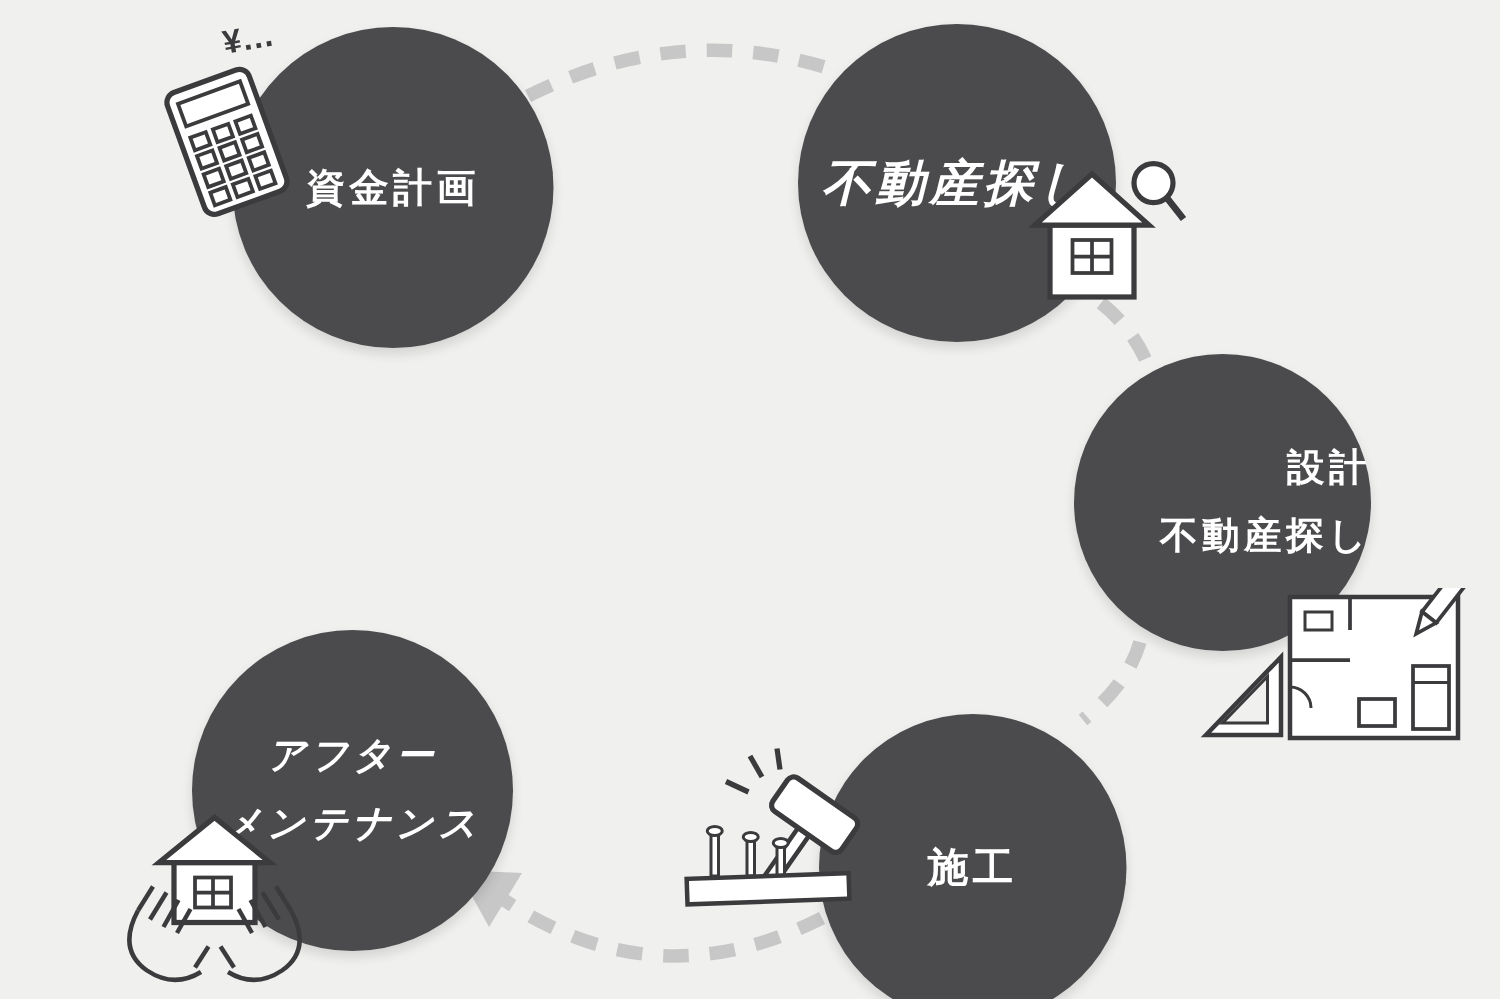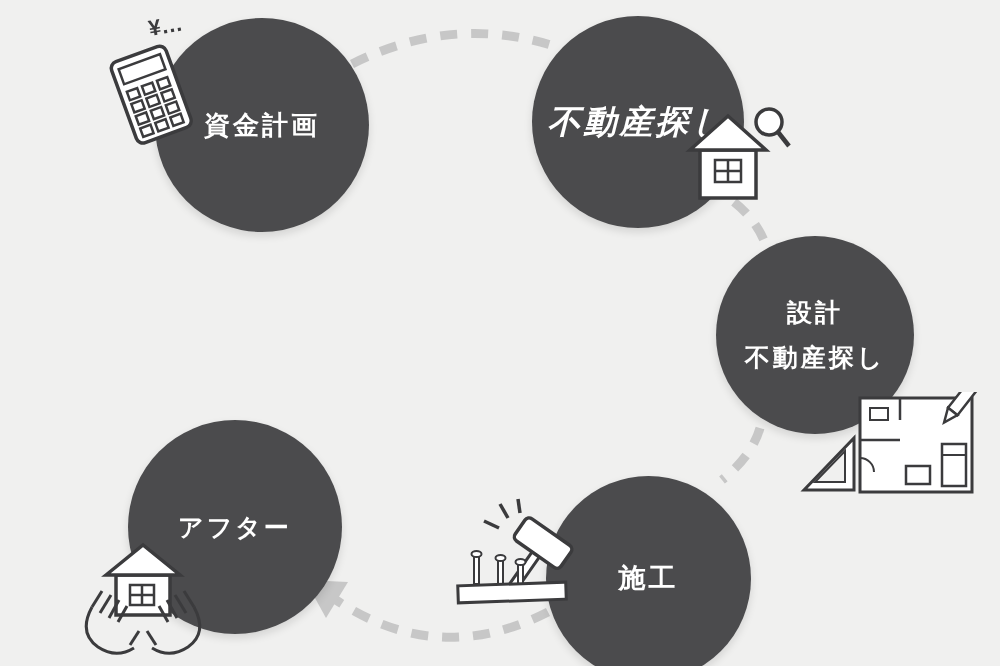--- a/index.html
+++ b/index.html
@@ -37,23 +37,23 @@
     z-index: 2;
     box-shadow: 0 4px 8px rgba(0,0,0,0.12);
   }
   .circle .line {
     display: block;
     line-height: 1.8;
     white-space: nowrap;
   }
   .c1 { left: 155px; top: 18px;  width: 214px; height: 214px; font-size: 26px; }
   .c2 { left: 532px; top: 16px;  width: 212px; height: 212px; font-size: 33px; font-style: italic; }
-  .c3 { left: 716px; top: 236px; width: 198px; height: 198px; font-size: 25px; }
+  .c3 { left: 716px; top: 236px; width: 198px; height: 198px; font-size: 25px; align-items: flex-end; }
   .c4 { left: 546px; top: 476px; width: 205px; height: 205px; font-size: 27px; }
-  .c5 { left: 128px; top: 420px; width: 214px; height: 214px; font-size: 25px; }
+  .c5 { left: 128px; top: 420px; width: 214px; height: 214px; font-size: 25px; font-style: italic; }
   .icon {
     position: absolute;
     z-index: 3;
   }
   .icon-calculator  { left: 92px;  top: 14px;  }
   .icon-house-search{ left: 672px; top: 96px;  }
   .icon-floorplan   { left: 798px; top: 392px; }
   .icon-mallet      { left: 450px; top: 496px; }
   .icon-hands-house { left: 78px;  top: 533px; }
   .sk {
@@ -97,20 +97,21 @@
     <span class="line">設計</span>
     <span class="line">不動産探し</span>
   </div>
 
   <div class="circle c4">
     <span class="line">施工</span>
   </div>
 
   <div class="circle c5">
     <span class="line">アフター</span>
+    <span class="line">メンテナンス</span>
   </div>
 
   <svg class="icon icon-calculator" width="118" height="132" viewBox="0 0 118 132">
     <text class="note" x="58" y="22" font-size="22" transform="rotate(-10 58 22)">¥…</text>
     <g transform="rotate(-20 58 80)">
       <rect class="sk" x="30" y="38" width="58" height="86" rx="7" stroke-width="3.5"></rect>
       <rect class="sk" x="37" y="46" width="44" height="16" stroke-width="2.5"></rect>
       <g stroke-width="2.5">
         <rect class="sk" x="37" y="70" width="11" height="9"></rect>
         <rect class="sk" x="53" y="70" width="11" height="9"></rect>

